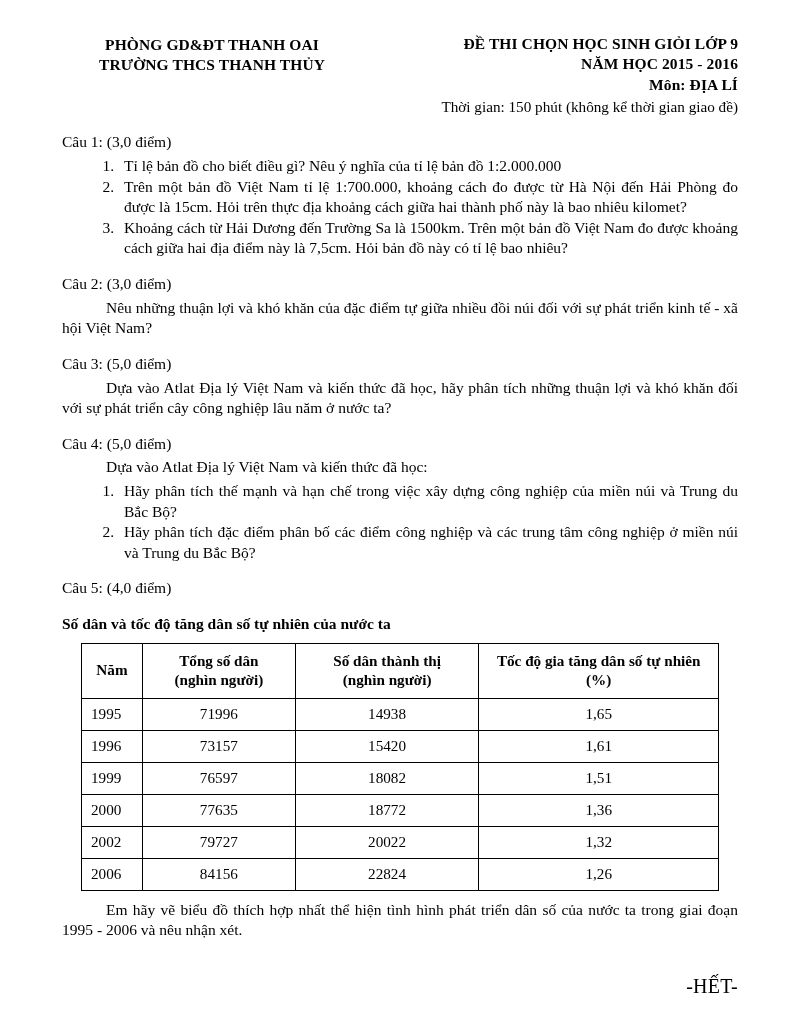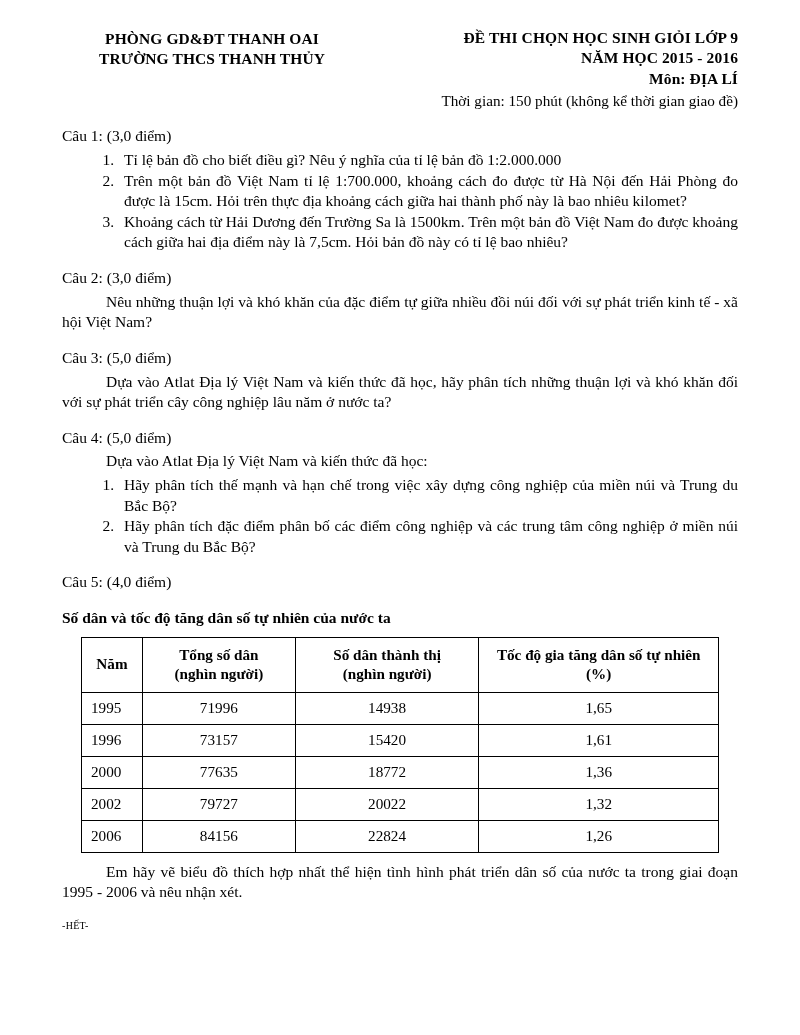--- a/index.html
+++ b/index.html
@@ -24,21 +24,21 @@
     box-sizing: border-box;
     padding: 18px 62px 10px 62px;
     overflow: hidden;
   }
 
   
   .doc-header {
     display: flex;
     align-items: flex-start;
     justify-content: flex-start;
-    margin-top: 10px;
+    margin-top: 16px;
   }
   .header-left {
     width: 300px;
     text-align: center;
     font-weight: bold;
     font-size: 15.5px;
     line-height: 1.32;
     letter-spacing: 0.1px;
     padding-top: 1px;
   }
@@ -124,23 +124,23 @@
   .c-urban { width: 184px; }
   .c-rate  { width: 240px; }
 
   .closing {
     margin-top: 9px;
     text-align: justify;
     text-justify: inter-word;
     text-indent: 44px;
   }
   .het {
-    text-align: left;
-    margin-top: 16px;
-    font-size: 10px;
+    text-align: right;
+    margin-top: 32px;
+    font-size: 20px;
     letter-spacing: 0.3px;
   }
 </style>
 </head>
 <body>
 
 <div class="page">
 
   <div class="doc-header">
     <div class="header-left">
@@ -212,20 +212,26 @@
         <td>14938</td>
         <td>1,65</td>
       </tr>
       <tr>
         <td class="col-year">1996</td>
         <td>73157</td>
         <td>15420</td>
         <td>1,61</td>
       </tr>
       <tr>
+        <td class="col-year">1999</td>
+        <td>76597</td>
+        <td>18082</td>
+        <td>1,51</td>
+      </tr>
+      <tr>
         <td class="col-year">2000</td>
         <td>77635</td>
         <td>18772</td>
         <td>1,36</td>
       </tr>
       <tr>
         <td class="col-year">2002</td>
         <td>79727</td>
         <td>20022</td>
         <td>1,32</td>

